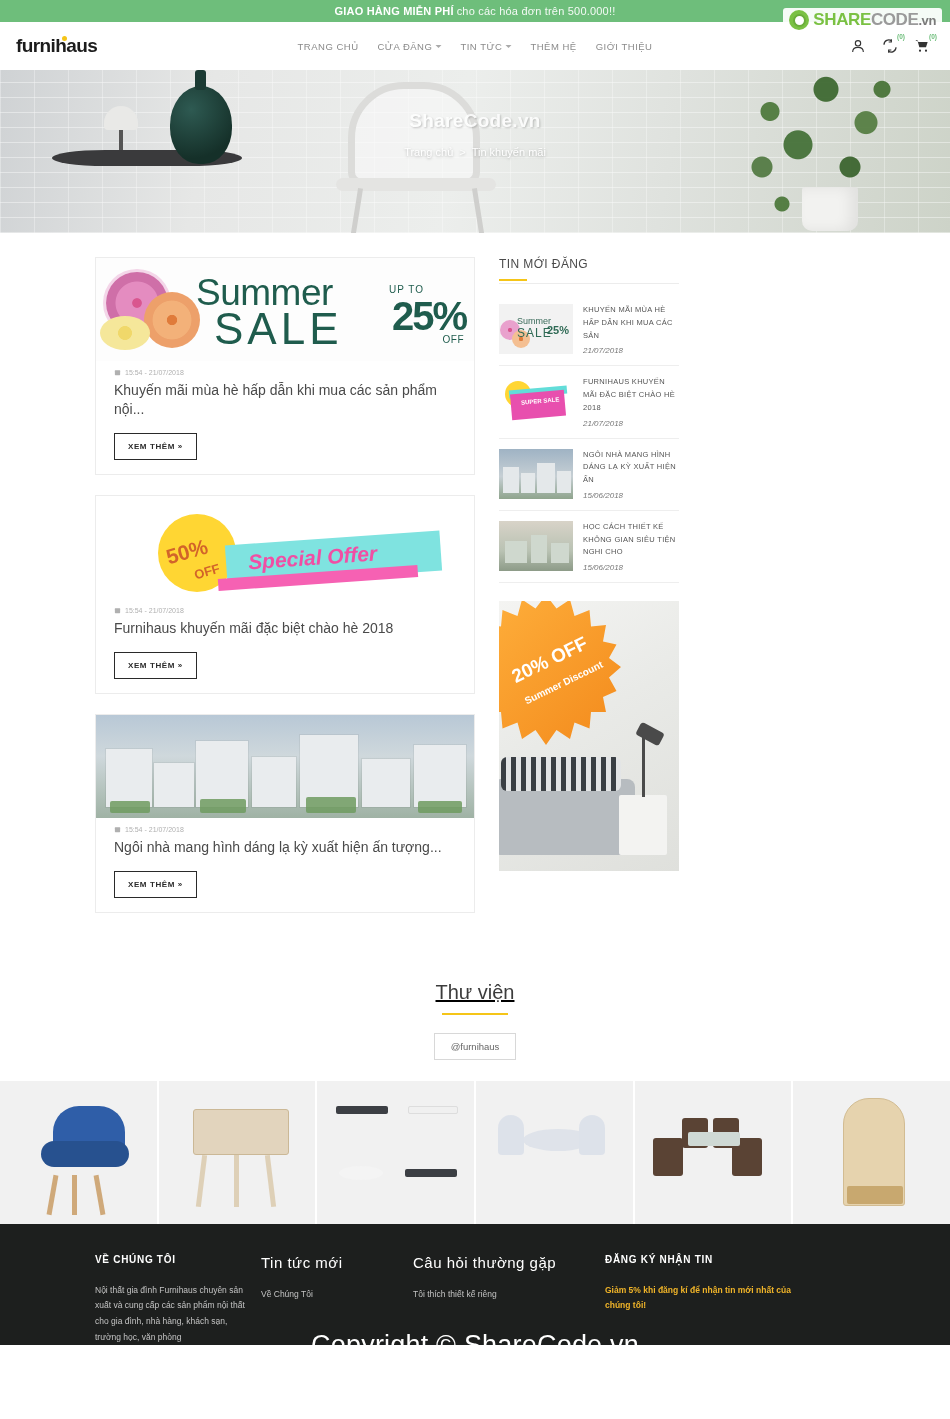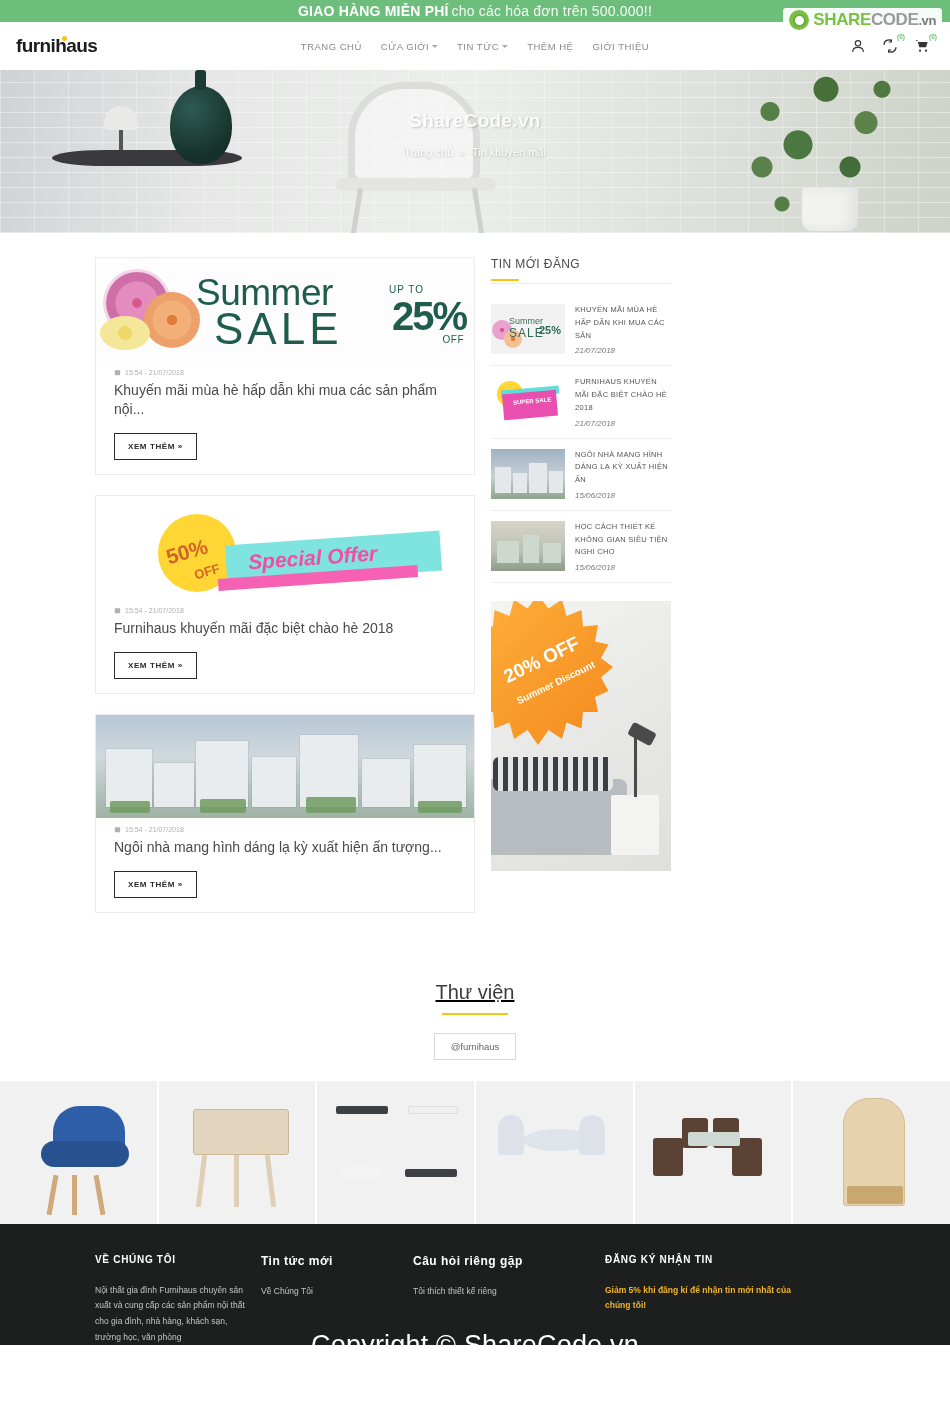--- a/index.html
+++ b/index.html
@@ -8,21 +8,21 @@
     font-family: "Liberation Sans", sans-serif;
     background: #ffffff;
     overflow: hidden;
     position: relative;
   }
 
   
   .topbar {
     height: 22px; background: #6ebe7b;
     display: flex; align-items: center; justify-content: center;
-    color: #ffffff; font-size: 14px; letter-spacing: .2px;
+    color: #ffffff; font-size: 11px; letter-spacing: .2px;
   }
   .topbar b { font-weight: bold; }
   .topbar span.rest { font-weight: normal; opacity: .92; margin-left: 3px; }
 
   
   .wm-logo {
     position: absolute; top: 8px; right: 8px; z-index: 60;
     display: flex; align-items: center; gap: 4px;
     background: rgba(255,255,255,.93); padding: 2px 6px; border-radius: 3px;
   }
@@ -170,21 +170,21 @@
   }
   .breadcrumb a { color: #fff; text-decoration: none; }
   .breadcrumb .sep { opacity: .85; }
 
   
   .container {
     width: 760px; margin: 0 auto; padding-top: 24px;
     display: flex; gap: 16px; align-items: flex-start;
   }
   .articles { width: 380px; flex: none; }
-  .sidebar  { width: 180px; flex: none; padding-top: 0; }
+  .sidebar  { width: 180px; flex: none; padding-top: 0; margin-left: 8px; }
 
   
   .card {
     background: #fff; border: 1px solid #ececec;
     margin-bottom: 20px; padding-bottom: 14px;
   }
   .card-banner { height: 103px; position: relative; overflow: hidden; background: #fff; }
 
   
   .bn-summer { background: #fdfdfd; }
@@ -392,22 +392,22 @@
 
   
   footer.site-footer { background: #1d1f1e; padding: 30px 0 0; margin-top: 0; }
   .foot-wrap { width: 760px; margin: 0 auto; display: flex; gap: 14px; }
   .fcol { flex: 1; }
   .fcol.c1 { width: 152px; flex: none; }
   .fcol.c2 { width: 138px; flex: none; }
   .fcol.c3 { width: 150px; flex: none; }
   .fcol.c4 { width: 190px; flex: none; margin-left: 28px; }
   .fh {
-    font-size: 12px; color: #fff; letter-spacing: .5px; margin-bottom: 18px;
-    font-weight: bold;
+    font-size: 15px; color: #fff; letter-spacing: .5px; margin-bottom: 18px;
+    font-weight: normal;
   }
   .fh.upper { font-weight: bold; font-size: 10px; letter-spacing: .7px; }
   .fdesc { font-size: 8.5px; color: #c3c3c3; line-height: 1.85; }
   .flink {
     display: block; font-size: 8.5px; color: #c3c3c3; text-decoration: none;
     margin-bottom: 13px;
   }
   .news-sub {
     font-size: 8.5px; color: #f0b429; line-height: 1.8; font-weight: bold; margin-bottom: 12px;
   }
@@ -437,21 +437,21 @@
 <header class="site-header">
   <div class="logo">
     <span>furnihaus</span>
     <span class="dot"></span>
   </div>
   <nav class="mainnav">
     <a href="#">
         <span>TRANG CHỦ</span>
       </a>
     <a href="#">
-        <span>CỬA GIỚI</span>
+        <span>CỬA ĐĂNG</span>
         <i class="caret"></i>
       </a>
     <a href="#">
         <span>TIN TỨC</span>
         <i class="caret"></i>
       </a>
     <a href="#">
         <span>THÊM HỆ</span>
       </a>
     <a href="#">
@@ -706,21 +706,21 @@
 
     </div>
 
     <div class="fcol c2">
       <div class="fh">Tin tức mới</div>
       <a class="flink" href="#">Về Chúng Tôi</a>
 
     </div>
 
     <div class="fcol c3">
-      <div class="fh">Câu hỏi riêng gặp</div>
+      <div class="fh">Câu hỏi thường gặp</div>
       <a class="flink" href="#">Tôi thích thiết kế riêng</a>
 
     </div>
 
     <div class="fcol c4">
       <div class="fh upper">ĐĂNG KÝ NHẬN TIN</div>
       <div class="news-sub">Giảm 5% khi đăng kí để nhận tin mới nhất của chúng tôi!</div>
 
     </div>
   </div>

